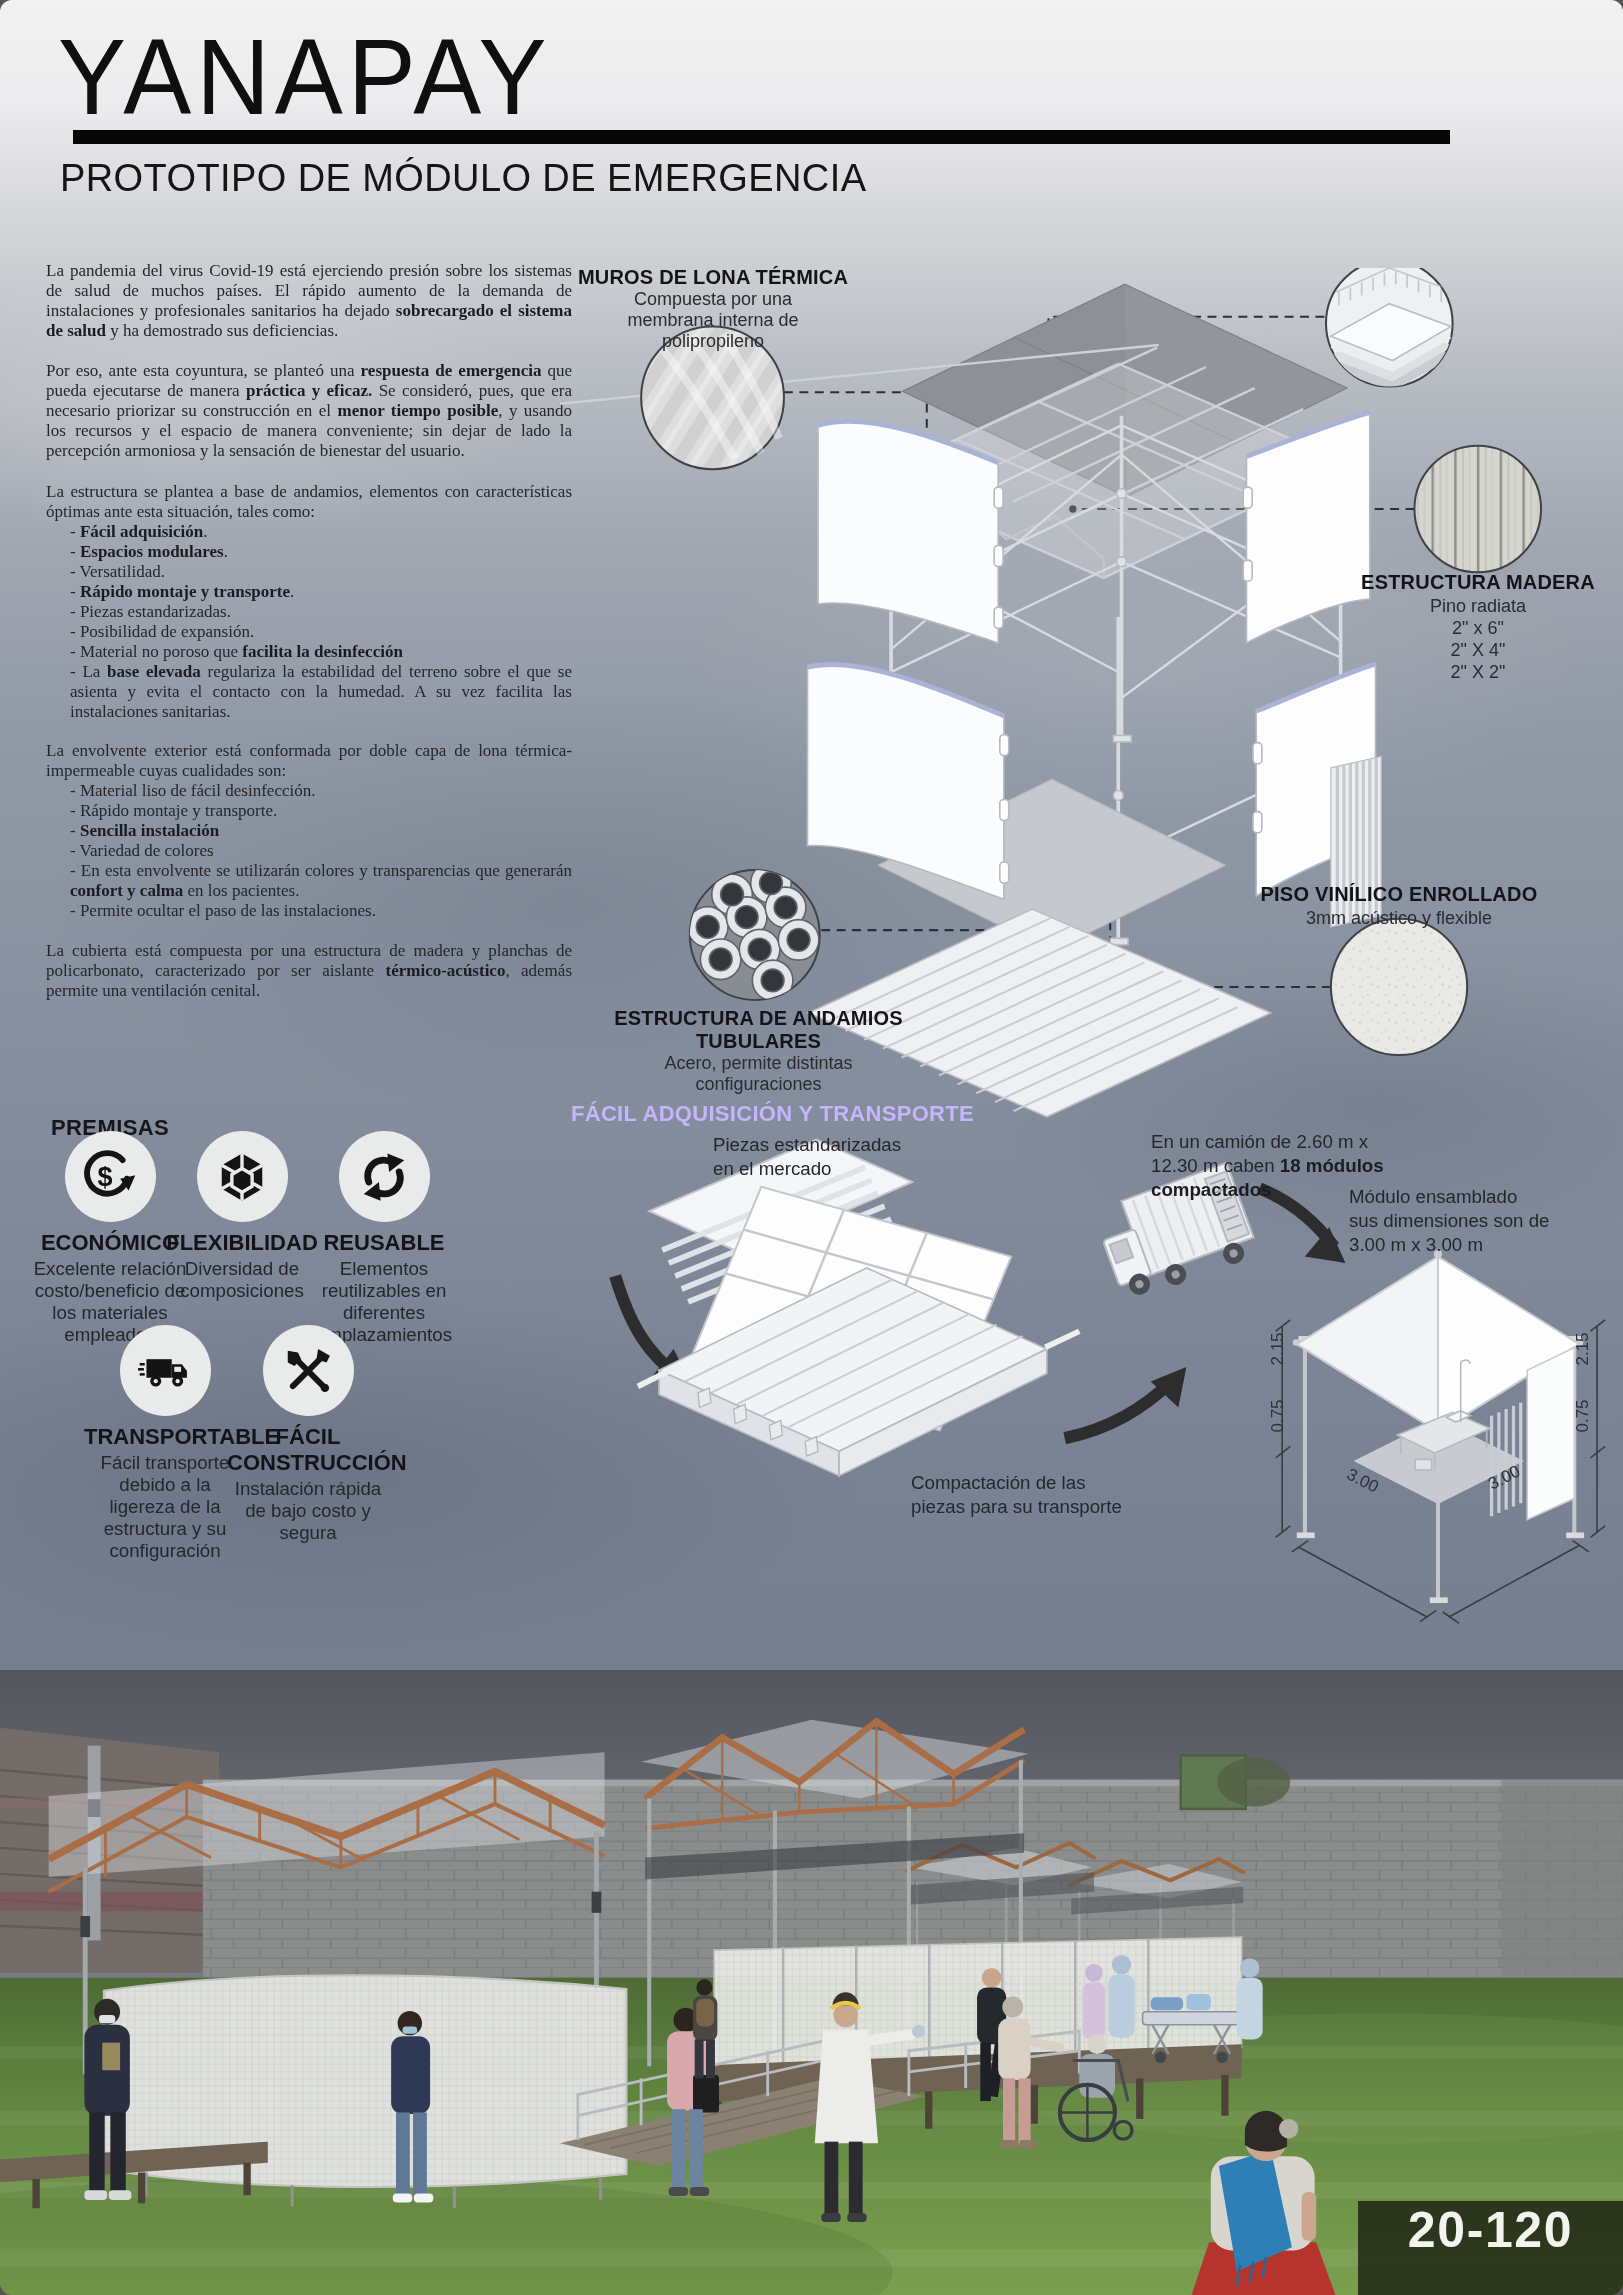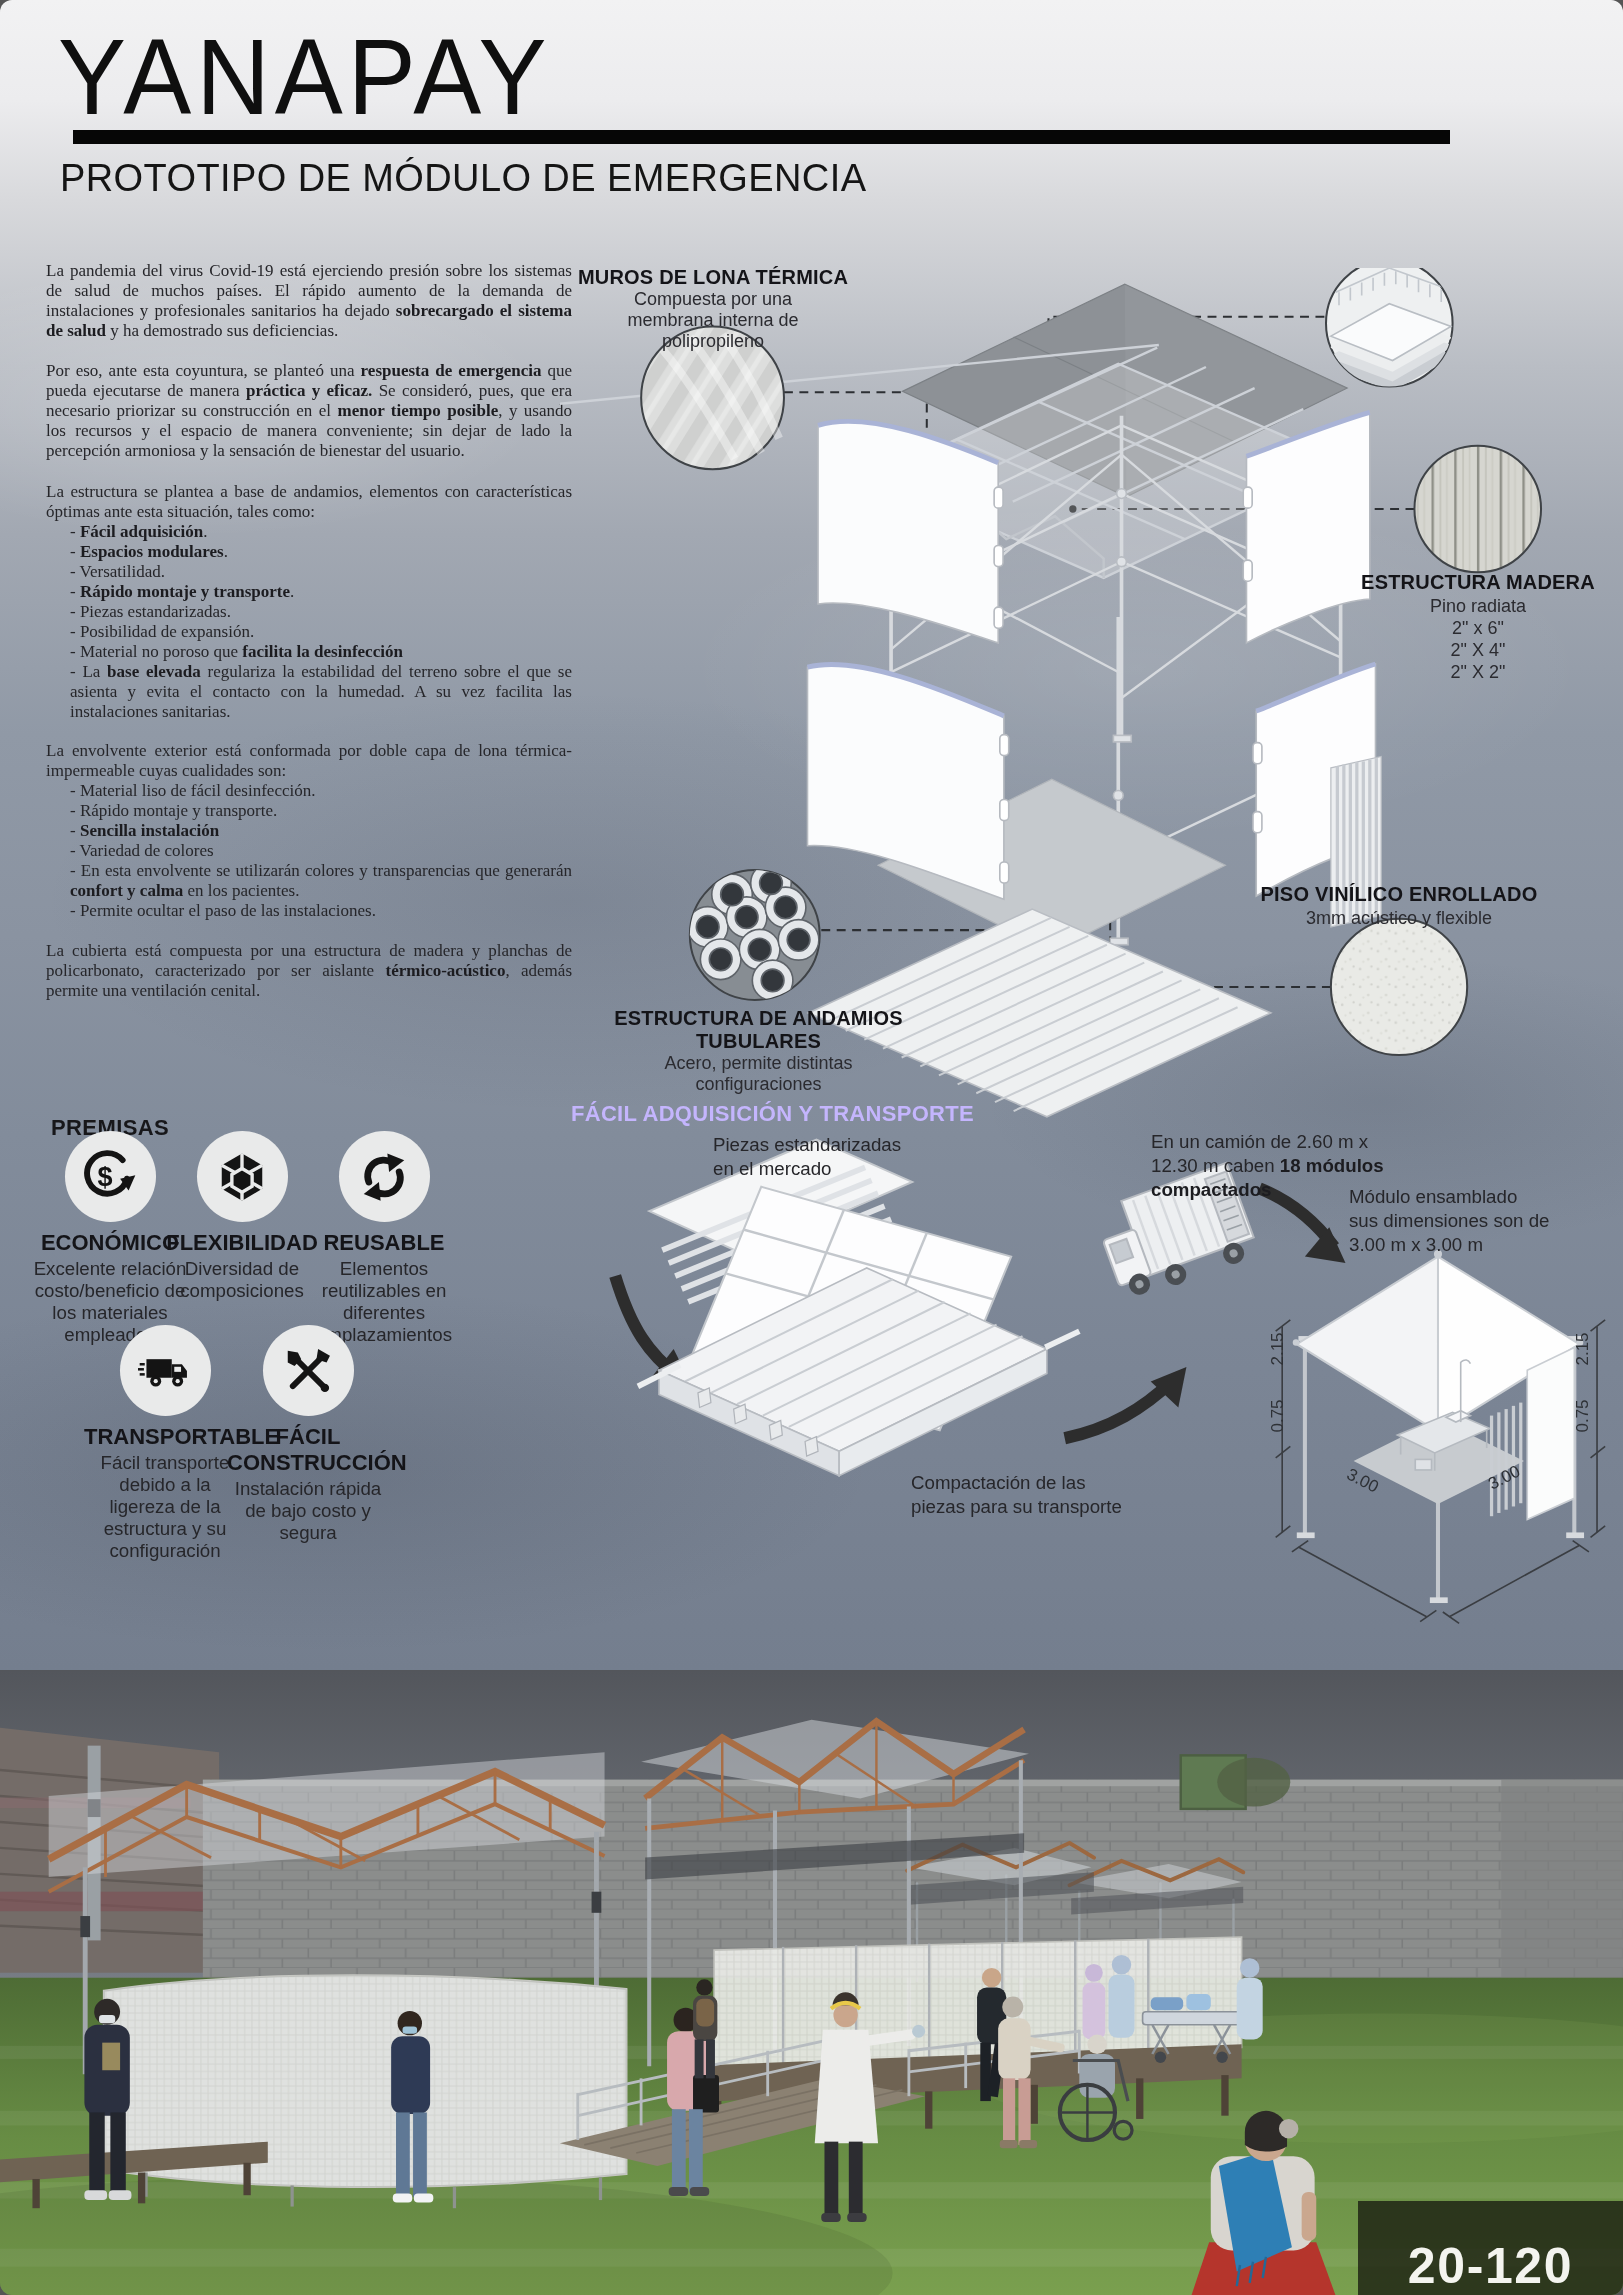--- a/index.html
+++ b/index.html
@@ -38,21 +38,21 @@
   .prem{width:162px;text-align:center;}
   .prem .disc{width:91px;height:91px;border-radius:50%;background:#e9eaea;margin:0 auto;display:flex;align-items:center;justify-content:center;}
   .prem .p-title{font-size:22px;font-weight:700;margin-top:8px;color:#141418;}
   .prem .p-desc{font-size:18.7px;line-height:22px;margin-top:1.6px;color:#26262a;}
   
   .tr-head{left:571px;top:1101px;font-size:22px;font-weight:700;letter-spacing:0.3px;color:#c4b5fd;}
   .note{font-size:18.7px;line-height:24px;text-align:left;color:#26262a;}
   .dim{font-size:17px;color:#2e3136;width:57px;text-align:center;}
   
   .badge{left:1358px;top:2201px;width:265px;height:94px;background:rgba(24,27,15,.78);
-         display:flex;align-items:flex-end;justify-content:center;}
+         display:flex;align-items:flex-start;justify-content:center;}
   .badge span{font-size:50px;font-weight:700;letter-spacing:1.6px;color:#f4f4ef;}
 </style>
 </head>
 <body>
 
 <div class="page">
   <div class="sky"></div>
 
   <div class="abs title">YANAPAY</div>
   <div class="abs title-bar"></div>

